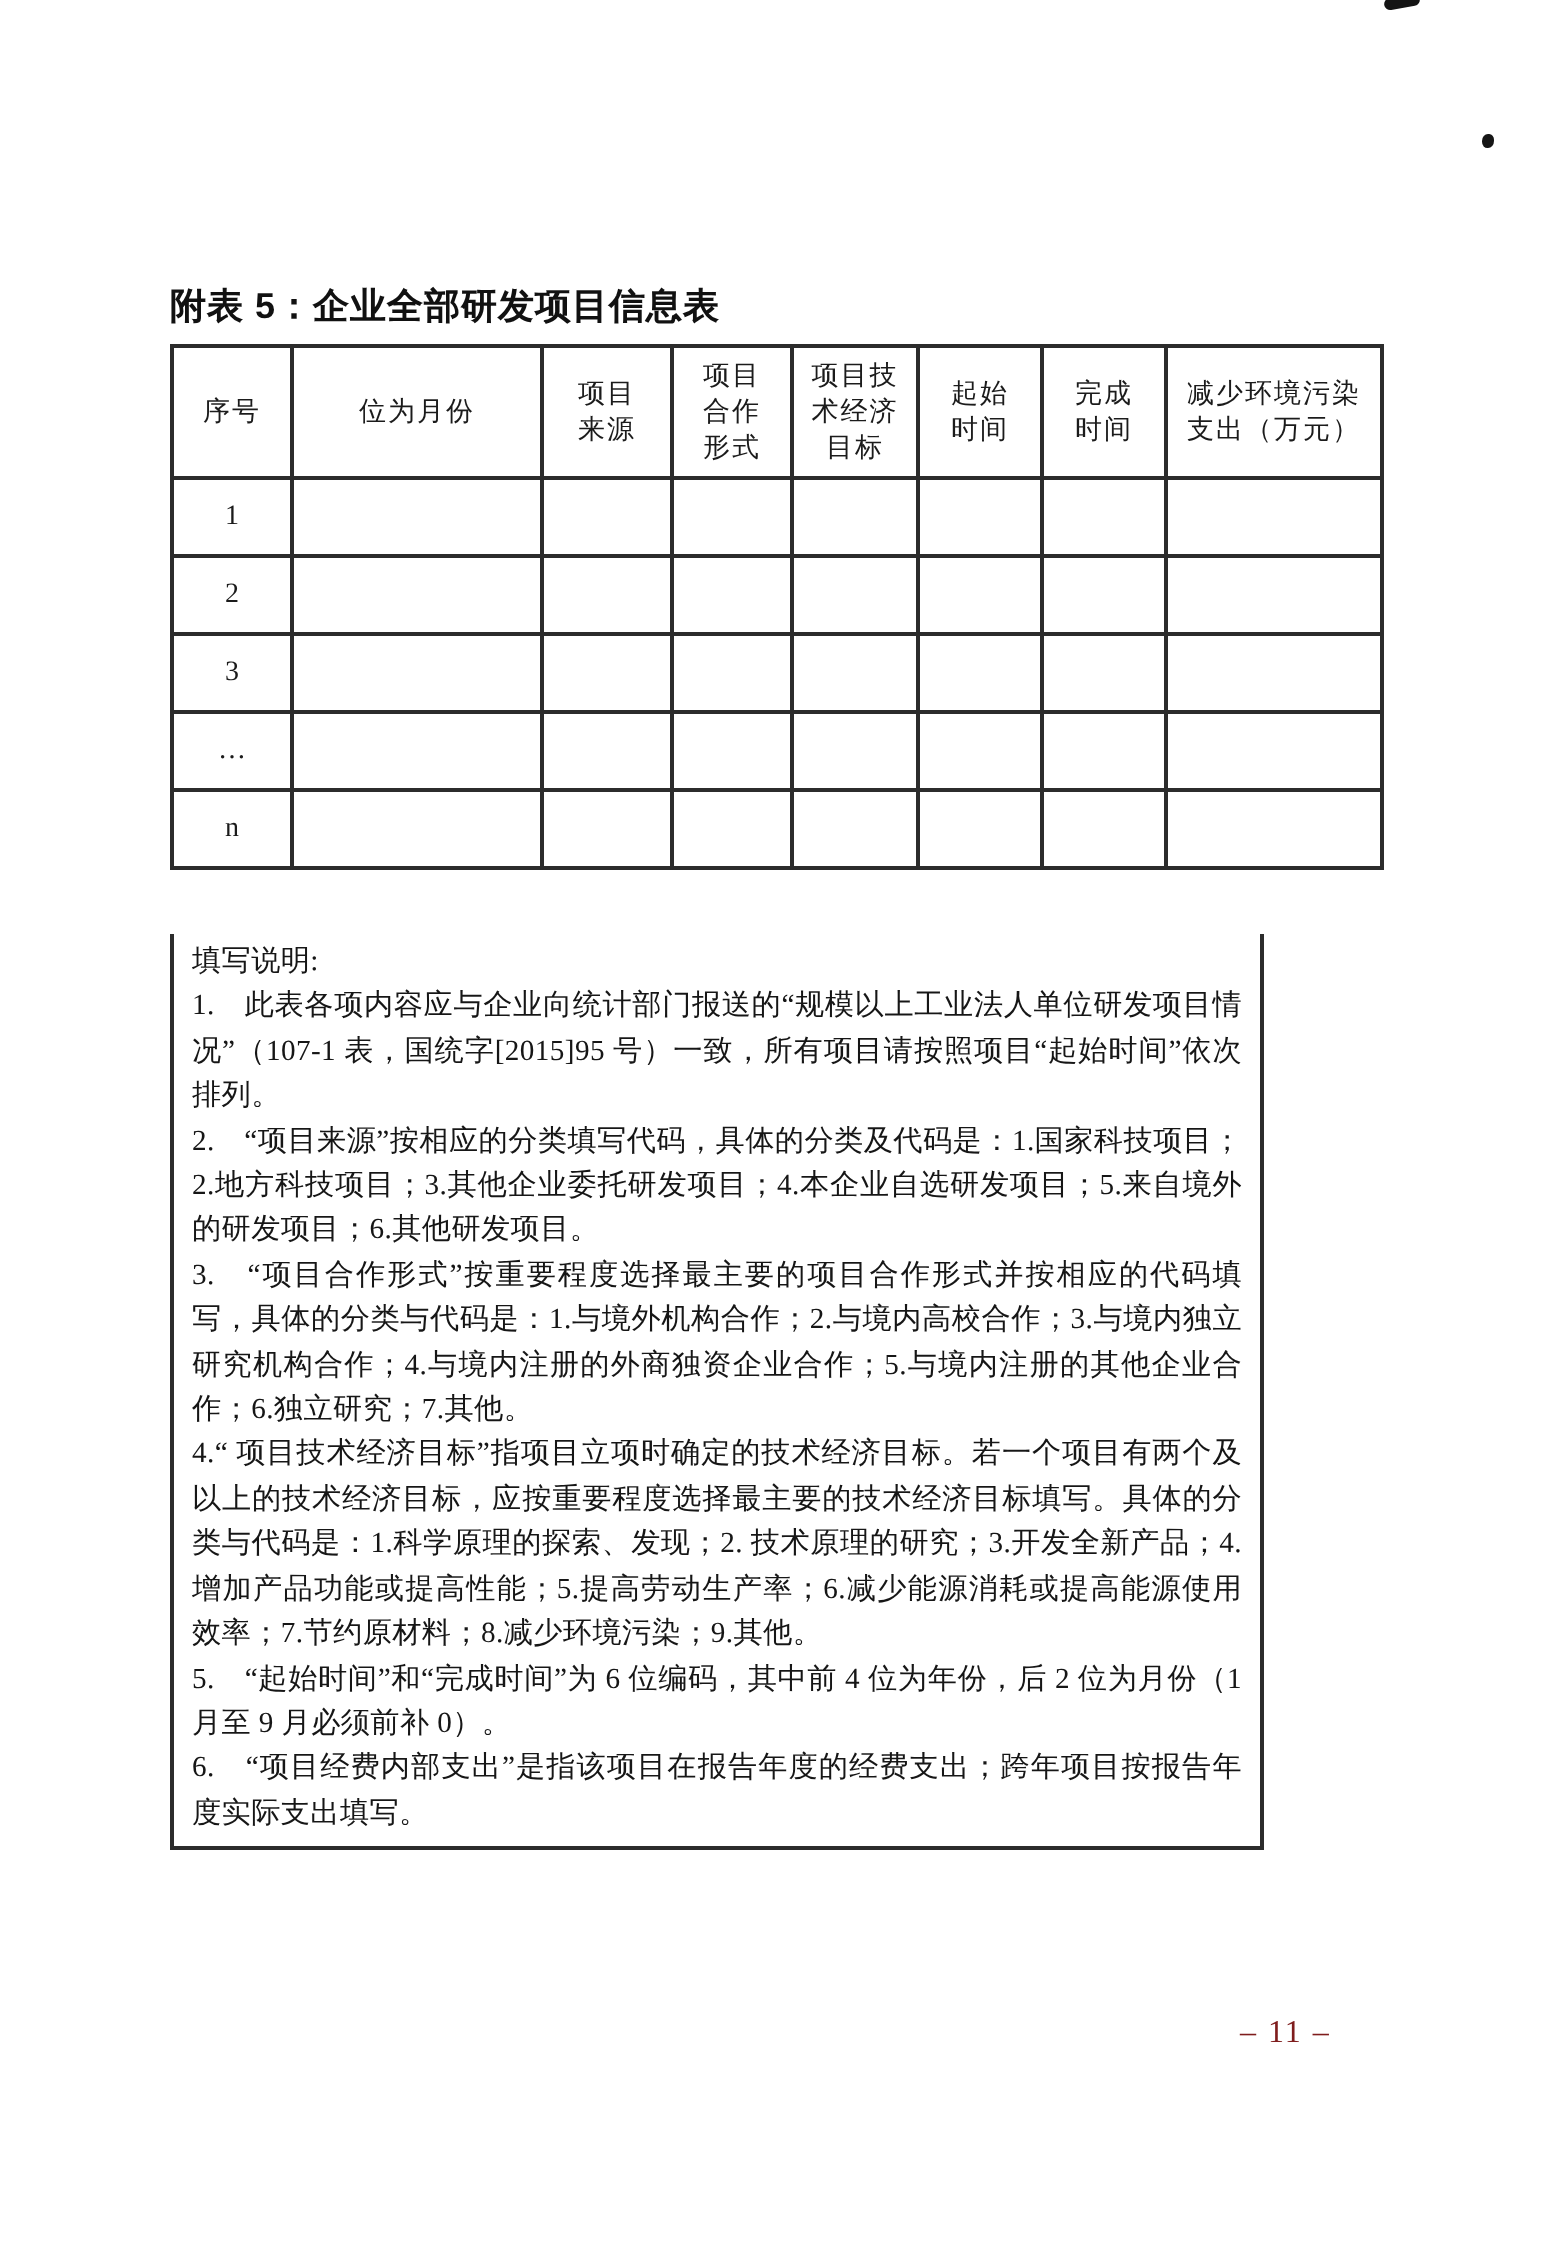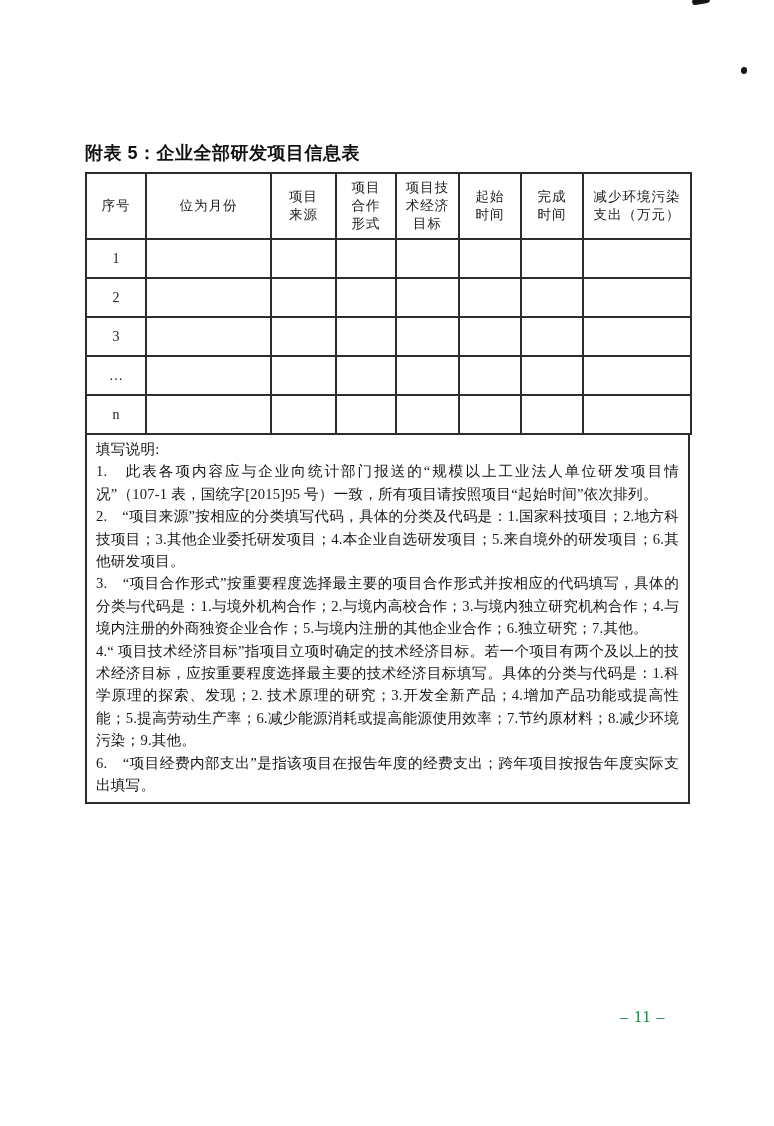--- a/index.html
+++ b/index.html
@@ -74,41 +74,42 @@
     font-size: 13.5px;
     line-height: 18px;
     white-space: pre-line;
     letter-spacing: 1px;
   }
   table.projects td {
     height: 39px;
     font-size: 14px;
   }
   .notes {
-    width: 605px;
+    width: 547px;
     box-sizing: border-box;
     border: 2px solid #2c2c2c;
     border-top: none;
     padding: 3px 9px 5px 9px;
     font-size: 14.6px;
     line-height: 22.4px;
     text-align: justify;
     letter-spacing: 0.2px;
     color: #161616;
+    margin-top: 32px;
   }
   .notes p {
     margin: 0;
   }
   .pagenum {
     position: absolute;
     left: 620px;
     top: 1008px;
     font-size: 16px;
     letter-spacing: 1px;
-    color: #15803d;
+    color: #7f1d1d;
   }
 </style>
 </head>
 <body>
 
 <div class="page">
 
   <div class="artifact-top"></div>
   <div class="artifact-dot"></div>
 
@@ -200,20 +201,21 @@
         </tr>
       </tbody>
     </table>
 
     <div class="notes">
       <p>填写说明:</p>
       <p>1.　此表各项内容应与企业向统计部门报送的“规模以上工业法人单位研发项目情况”（107-1 表，国统字[2015]95 号）一致，所有项目请按照项目“起始时间”依次排列。</p>
       <p>2.　“项目来源”按相应的分类填写代码，具体的分类及代码是：1.国家科技项目；2.地方科技项目；3.其他企业委托研发项目；4.本企业自选研发项目；5.来自境外的研发项目；6.其他研发项目。</p>
       <p>3.　“项目合作形式”按重要程度选择最主要的项目合作形式并按相应的代码填写，具体的分类与代码是：1.与境外机构合作；2.与境内高校合作；3.与境内独立研究机构合作；4.与境内注册的外商独资企业合作；5.与境内注册的其他企业合作；6.独立研究；7.其他。</p>
       <p>4.“ 项目技术经济目标”指项目立项时确定的技术经济目标。若一个项目有两个及以上的技术经济目标，应按重要程度选择最主要的技术经济目标填写。具体的分类与代码是：1.科学原理的探索、发现；2. 技术原理的研究；3.开发全新产品；4.增加产品功能或提高性能；5.提高劳动生产率；6.减少能源消耗或提高能源使用效率；7.节约原材料；8.减少环境污染；9.其他。</p>
+      <p>5.　“起始时间”和“完成时间”为 6 位编码，其中前 4 位为年份，后 2 位为月份（1 月至 9 月必须前补 0）。</p>
       <p>6.　“项目经费内部支出”是指该项目在报告年度的经费支出；跨年项目按报告年度实际支出填写。</p>
     </div>
 
   </div>
 
   <div class="pagenum">– 11 –</div>
 
 </div>
 
 </body></html>

